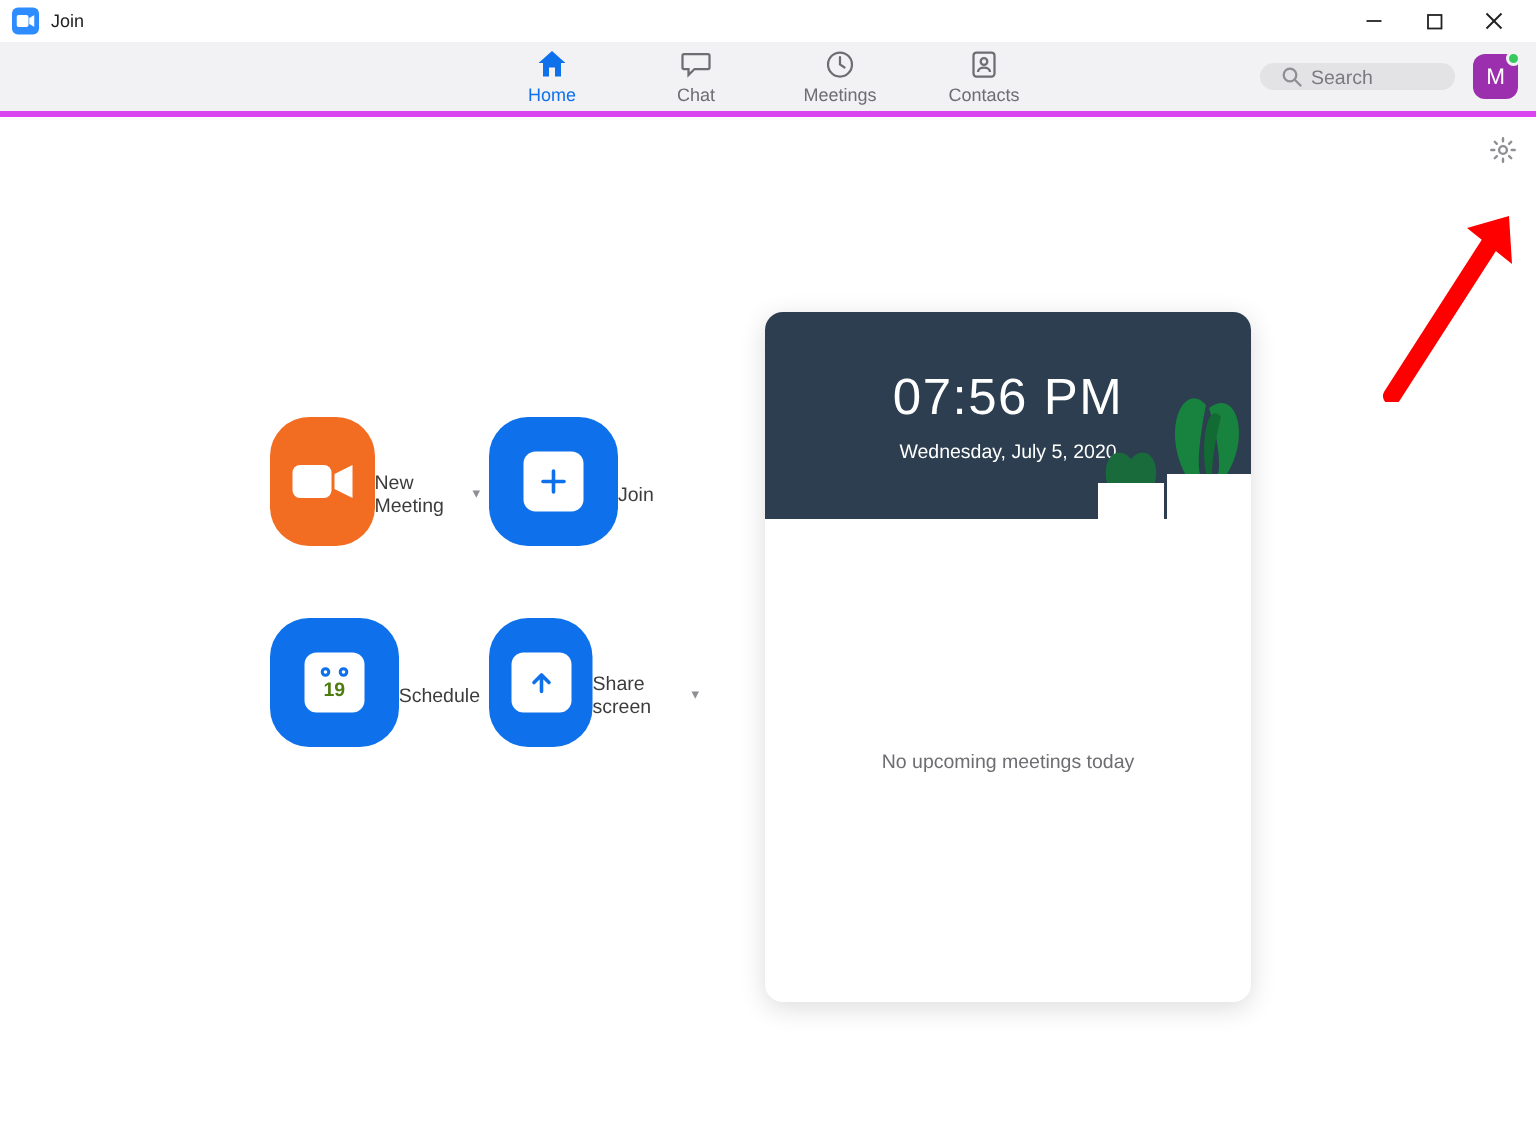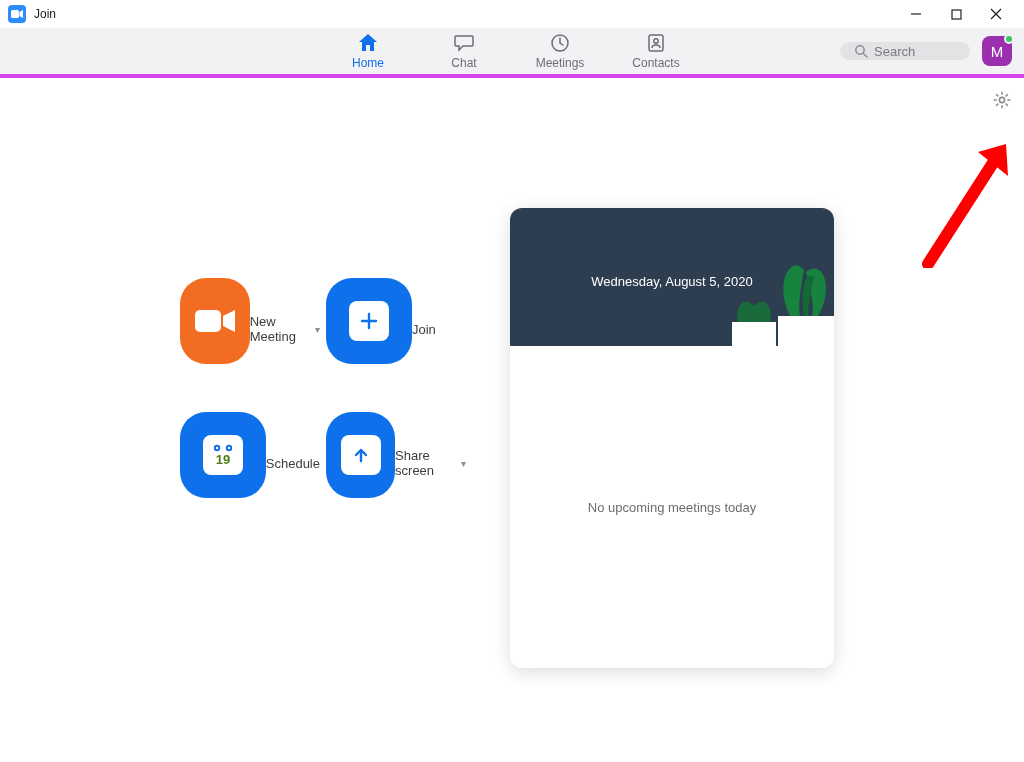--- a/index.html
+++ b/index.html
@@ -219,21 +219,22 @@
         <svg class="plant left-pot" viewBox="0 0 60 60">
           <rect x="8" y="30" width="44" height="30" fill="#fff"></rect>
           <path d="M14 30 C10 12 22 4 30 14 C38 4 50 12 46 30 Z" fill="#1a6b3c"></path>
         </svg>
         <svg class="plant right-plant" viewBox="0 0 68 96">
           <rect x="8" y="66" width="60" height="30" fill="#fff"></rect>
           <path d="M20 66 C4 34 20 4 34 20 C30 40 28 58 30 66 Z" fill="#18823f"></path>
           <path d="M48 66 C64 40 54 8 36 22 C42 42 44 60 42 66 Z" fill="#18823f"></path>
           <path d="M34 66 C30 40 36 18 44 28 C40 44 38 58 38 66 Z" fill="#126b32"></path>
         </svg>
-        <div class="card-date">Wednesday, August 5, 2020</div>
+        <div class="card-time">07:56 PM</div>
+        <div class="card-date">Wednesday, July 5, 2020</div>
       </div>
       <div class="card-body">
         <span>No upcoming meetings today</span>
       </div>
     </div>
   </div>
 
   <svg class="annotation-arrow" viewBox="0 0 110 130">
     <path d="M20 126 L92 14" stroke="#ff0000" stroke-width="12" stroke-linecap="round"></path>
     <path d="M70 14 L98 6 L100 38 Z" fill="#ff0000"></path>

